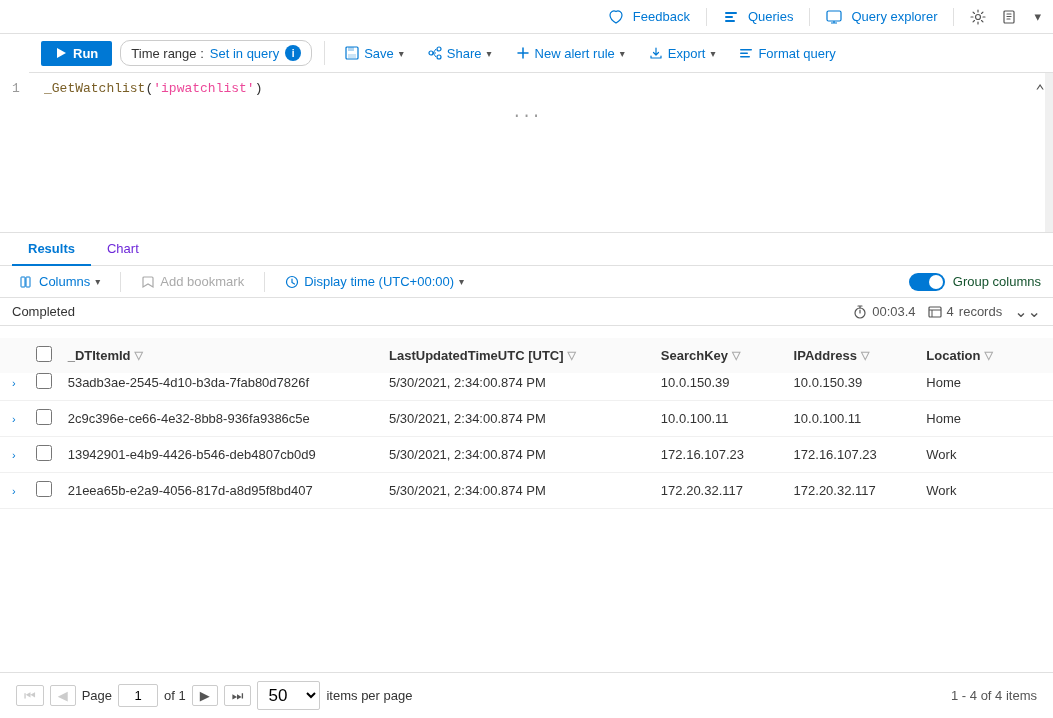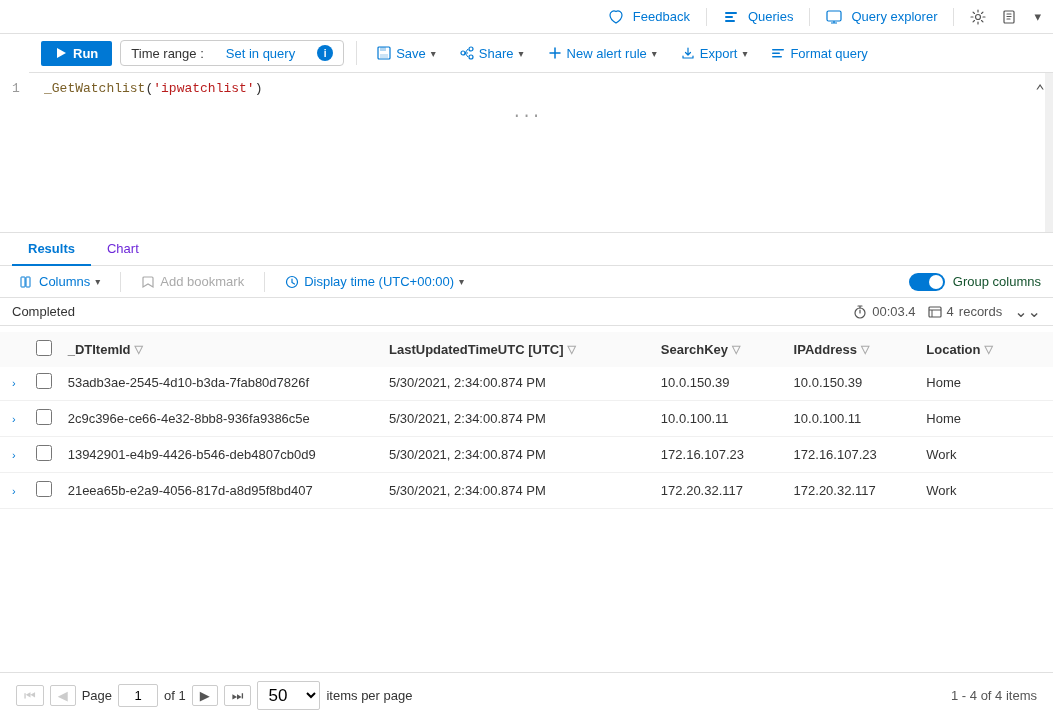--- a/index.html
+++ b/index.html
@@ -31,42 +31,42 @@
       background: #0078d4; color: #fff; border: none; border-radius: 2px;
       padding: 5px 14px; cursor: pointer; font-size: 13px; font-weight: 600;
     }
     .toolbar-sep { width: 1px; height: 24px; background: #e0e0e0; margin: 0 4px; }
     .toolbar-btn {
       display: flex; align-items: center; gap: 5px;
       color: #0078d4; background: none; border: none; cursor: pointer;
       font-size: 13px; padding: 4px 8px; border-radius: 2px; white-space: nowrap;
     }
     .time-range-btn {
-      display: flex; align-items: center; gap: 22px;
-      border: 1px solid #ccc; border-radius: 4px; padding: 4px 10px;
+      display: flex; align-items: center; gap: 6px;
+      border: 1px solid #ccc; border-radius: 10px; padding: 4px 10px;
       background: #fff; cursor: pointer; font-size: 13px; color: #333;
     }
     .info-icon {
       display: inline-flex; align-items: center; justify-content: center;
       width: 16px; height: 16px; border-radius: 50%; background: #0078d4;
       color: #fff; font-size: 10px; font-weight: bold; flex-shrink: 0;
     }
     .chevron { font-size: 10px; color: #555; }
 
     
     .editor-area {
       background: #fff; border-bottom: 1px solid #e0e0e0;
       padding: 8px 12px; font-family: 'Consolas', 'Courier New', monospace;
       font-size: 13px; min-height: 160px; position: relative; overflow: hidden;
     }
     .editor-line { display: flex; align-items: flex-start; gap: 12px; }
     .line-num { color: #999; min-width: 20px; user-select: none; }
     .code-text { color: #333; }
     .code-fn { color: #795e26; }
-    .code-str { color: #b91c1c; margin-top: 24px; }
+    .code-str { color: #ec4899; margin-top: 24px; }
     .editor-dots {
       text-align: center; color: #999; font-size: 16px; padding: 8px 0;
     }
     .editor-collapse {
       position: absolute; right: 8px; top: 8px; cursor: pointer;
       color: #555; font-size: 16px;
     }
     .editor-scrollbar {
       position: absolute; right: 0; top: 0; bottom: 0; width: 8px;
       background: #f0f0f0;
@@ -124,21 +124,21 @@
     .expand-all { cursor: pointer; color: #555; font-size: 16px; }
 
     
     .table-wrapper {
       flex: 1; overflow-y: auto; overflow-x: hidden; position: relative;
     }
     table { width: 100%; border-collapse: collapse; font-size: 13px; }
     thead th {
       background: #fafafa; border-bottom: 4px solid #f97316;
       padding: 8px 8px; text-align: left; font-weight: 600; color: #333;
-      position: sticky; top: 6px; z-index: 1; white-space: nowrap;
+      position: sticky; top: 12px; z-index: 1; white-space: nowrap;
     }
     thead th .th-inner {
       display: flex; align-items: center; gap: 4px;
     }
     .filter-icon { color: #aaa; font-size: 11px; cursor: pointer; }
     tbody tr { border-bottom: 1px solid #f0f0f0; }
     tbody td { padding: 8px 8px; color: #333; vertical-align: middle; }
     .row-expander {
       color: #0078d4; cursor: pointer; font-size: 11px; padding: 0 4px;
     }

